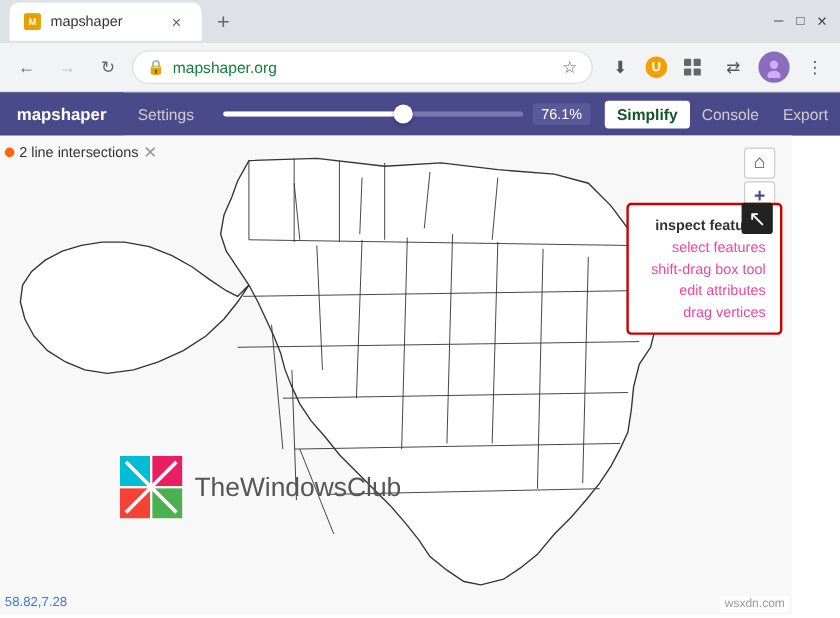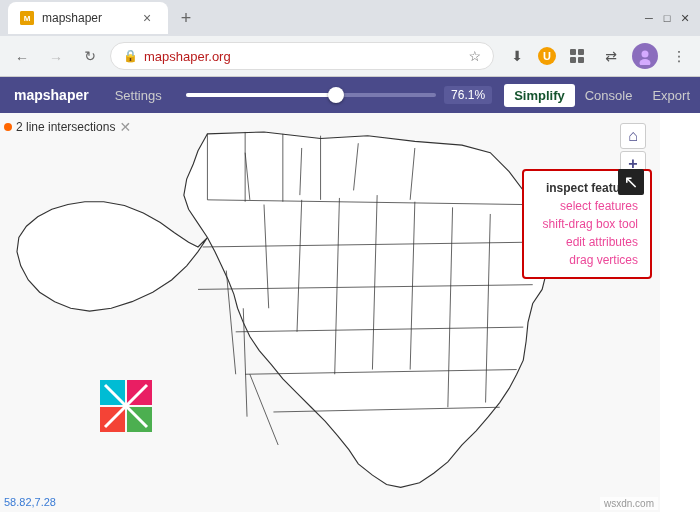--- a/index.html
+++ b/index.html
@@ -17,21 +17,21 @@
     .new-tab-btn { width: 28px; height: 28px; display: flex; align-items: center; justify-content: center; font-size: 18px; color: #666; cursor: pointer; border-radius: 50%; }
     .browser-controls-right { margin-left: auto; display: flex; align-items: center; gap: 12px; }
     .window-controls { display: flex; gap: 4px; }
     .win-btn { width: 14px; height: 14px; display: flex; align-items: center; justify-content: center; font-size: 11px; color: #444; cursor: pointer; }
 
     
     .address-bar-row { display: flex; align-items: center; height: 40px; padding: 0 8px; gap: 6px; background: #f1f3f4; }
     .nav-btn { width: 28px; height: 28px; display: flex; align-items: center; justify-content: center; border-radius: 50%; cursor: pointer; color: #666; font-size: 14px; }
     .address-box { flex: 1; height: 28px; background: #fff; border: 1px solid #ddd; border-radius: 14px; display: flex; align-items: center; padding: 0 12px; gap: 6px; }
     .lock-icon { font-size: 12px; color: #555; }
-    .address-text { font-size: 13px; color: #b91c1c; flex: 1; }
+    .address-text { font-size: 13px; color: #15803d; flex: 1; }
     .star-icon { font-size: 14px; color: #666; }
     .browser-right-icons { display: flex; align-items: center; gap: 8px; margin-left: 4px; }
     .br-icon { width: 26px; height: 26px; display: flex; align-items: center; justify-content: center; border-radius: 50%; cursor: pointer; font-size: 14px; color: #555; }
     .profile-icon { width: 26px; height: 26px; border-radius: 50%; background: #8b6dbd; display: flex; align-items: center; justify-content: center; font-size: 11px; color: #fff; }
     .u-badge { background: #f59f00; border-radius: 50%; width: 18px; height: 18px; display: flex; align-items: center; justify-content: center; font-size: 11px; color: #fff; font-weight: bold; }
 
     
     .app-toolbar { display: flex; align-items: center; height: 36px; background: #4a4a8a; padding: 0; }
     .app-logo { background: #4a4a8a; color: #fff; padding: 0 14px; font-size: 14px; font-weight: bold; height: 100%; display: flex; align-items: center; }
     .toolbar-settings { color: #ccc; padding: 0 12px; font-size: 13px; height: 100%; display: flex; align-items: center; cursor: pointer; }
@@ -254,19 +254,20 @@
       <svg width="52" height="52" viewBox="0 0 52 52">
         <rect x="0" y="0" width="25" height="25" fill="#00bcd4"></rect>
         <rect x="27" y="0" width="25" height="25" fill="#e91e63"></rect>
         <rect x="0" y="27" width="25" height="25" fill="#f44336"></rect>
         <rect x="27" y="27" width="25" height="25" fill="#4caf50"></rect>
 
         <line x1="5" y1="5" x2="47" y2="47" stroke="white" stroke-width="3"></line>
         <line x1="47" y1="5" x2="5" y2="47" stroke="white" stroke-width="3"></line>
       </svg>
     </div>
+    <span class="twc-text">TheWindowsClub</span>
   </div>
 
   <div class="coordinates">58.82,7.28</div>
 
   <div class="watermark">wsxdn.com</div>
 
 </div>
 
 </body></html>

